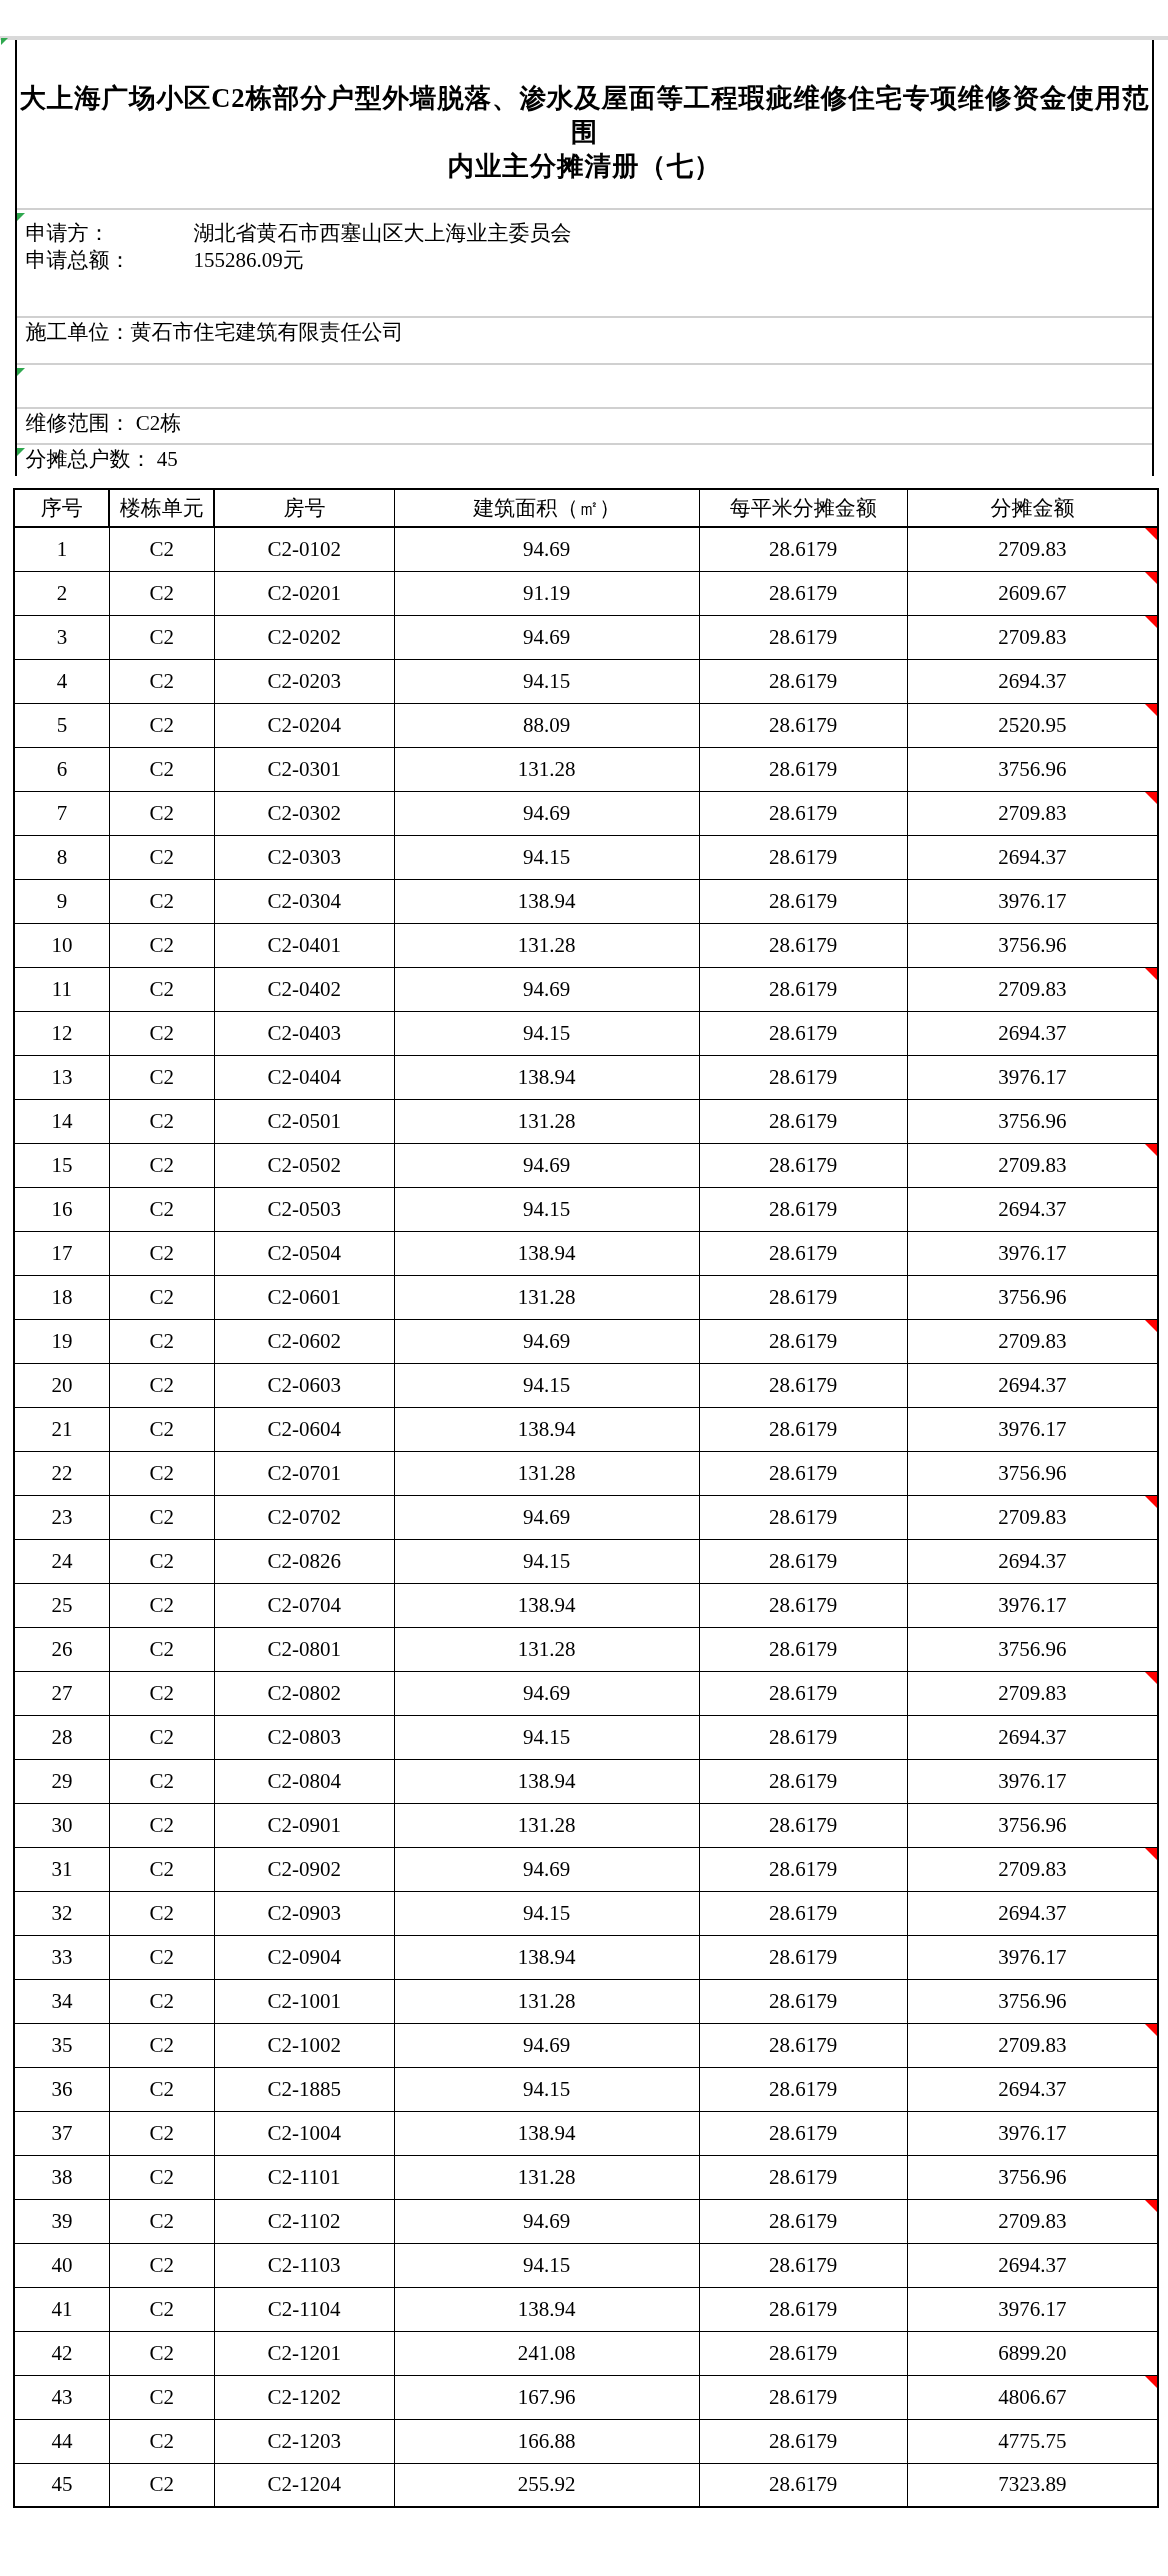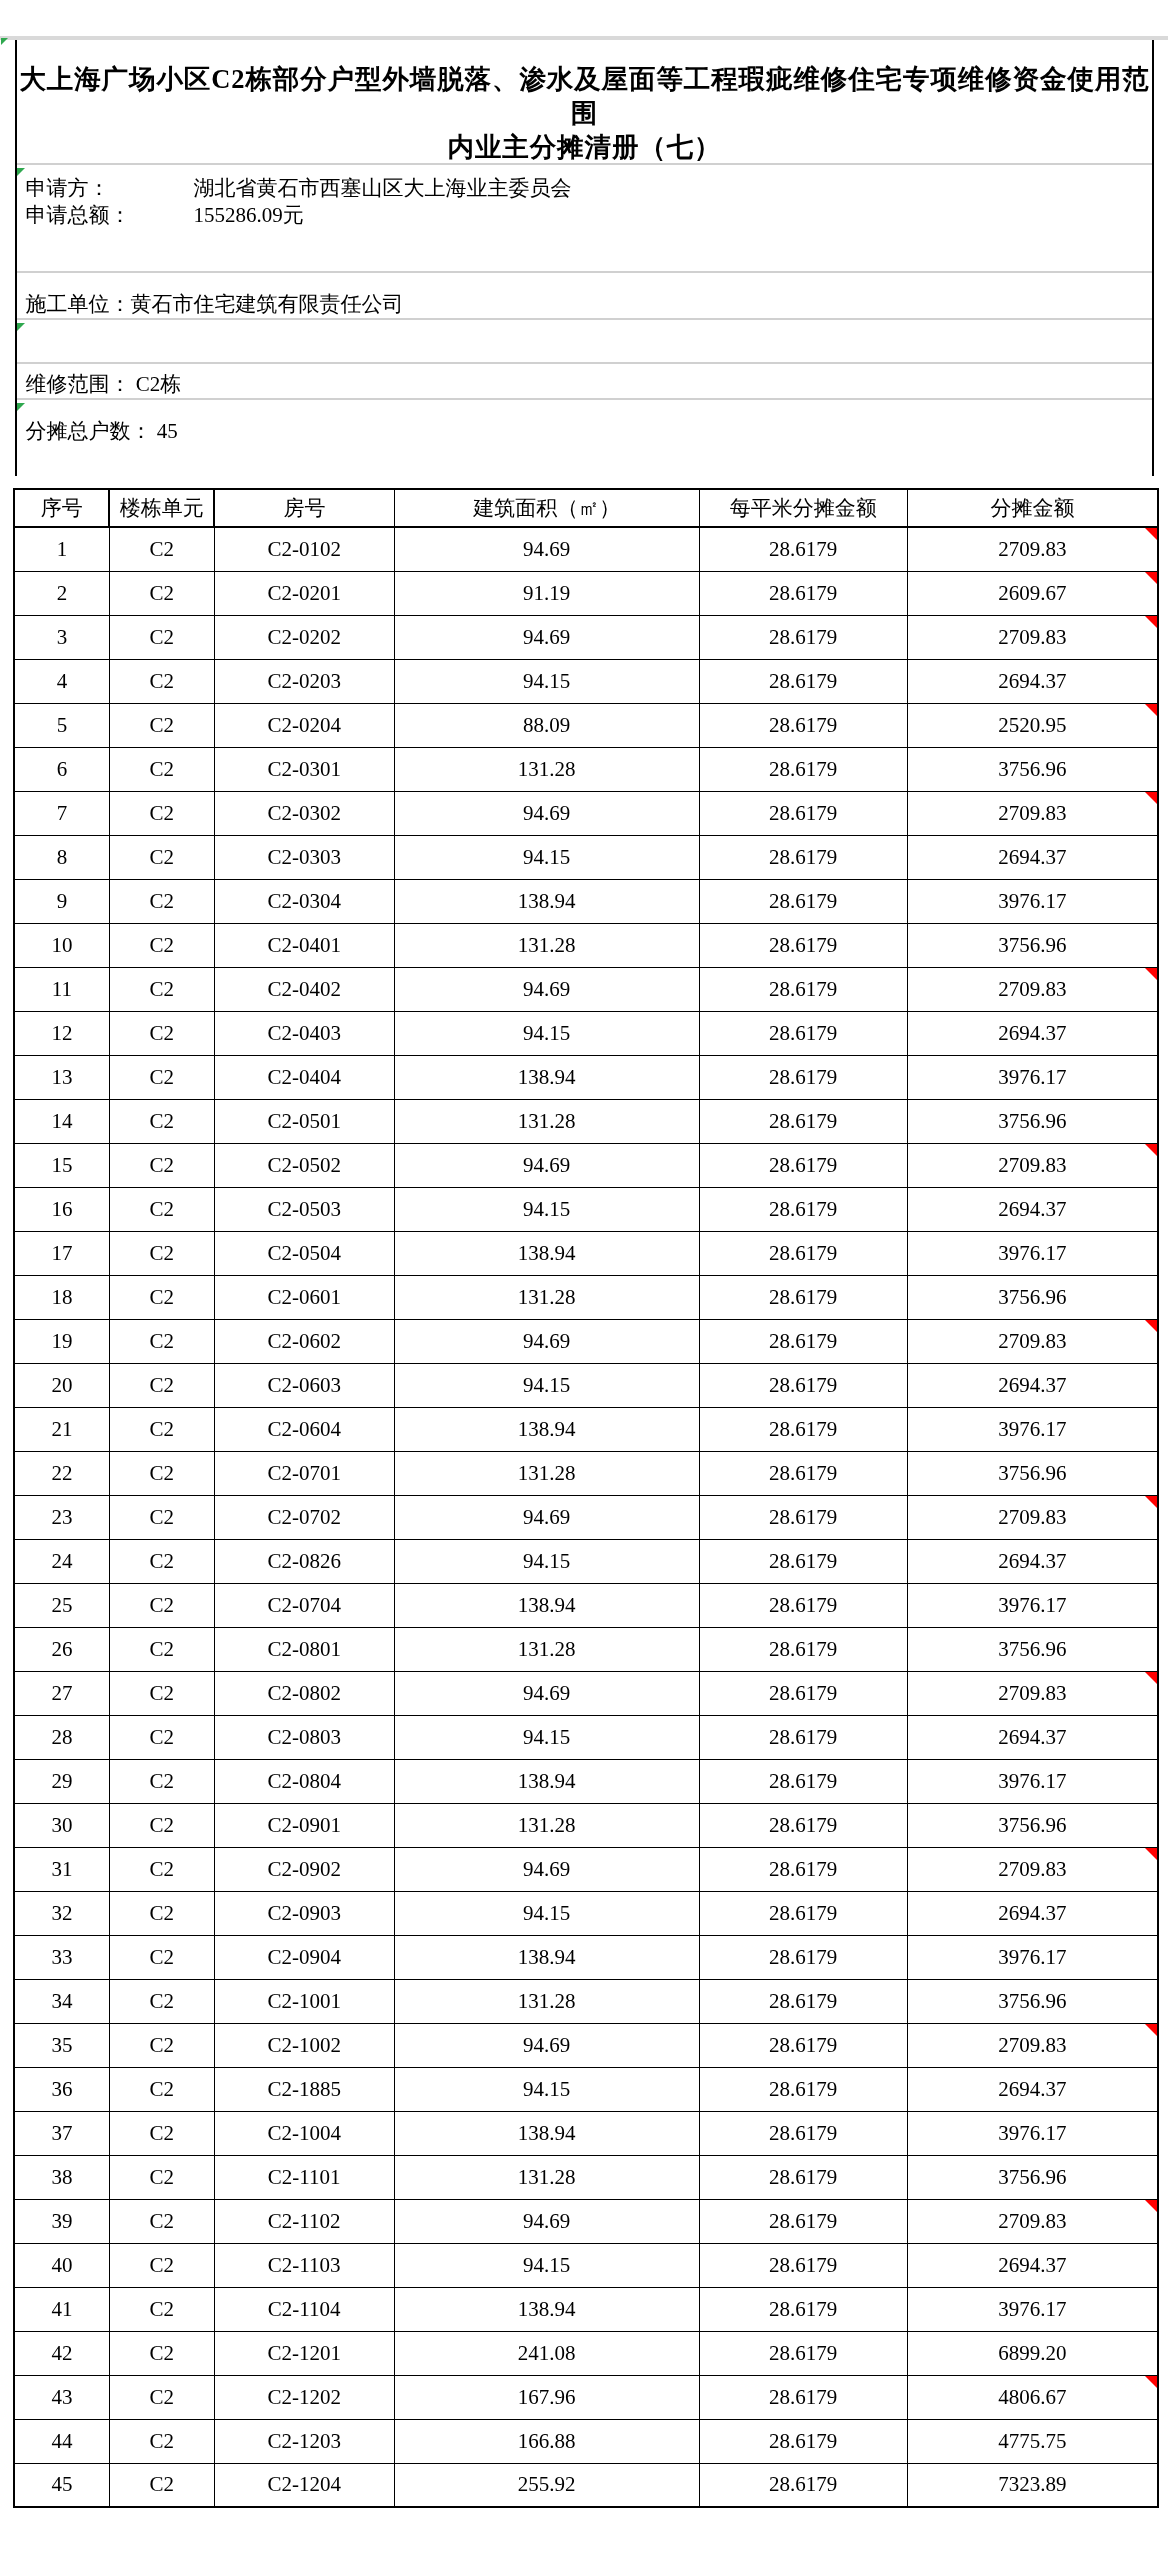--- a/index.html
+++ b/index.html
@@ -14,33 +14,33 @@
   .top-band{
     position:absolute;left:0;top:36px;width:1169px;height:3.8px;
     background:#d9d9d9;
   }
   .doc-frame{
     position:absolute;left:15px;top:40px;width:1139px;height:436px;
     box-sizing:border-box;
     border-left:2.8px solid #000;border-right:2.8px solid #000;
   }
   .title-block{
-    box-sizing:border-box;height:123px;
-    padding-top:22px;
+    box-sizing:border-box;height:168px;
+    padding-top:41px;
     text-align:center;
     font-weight:bold;font-size:26.5px;line-height:34px;
     letter-spacing:0.9px;
   }
   .info-row{
     position:relative;
     box-sizing:border-box;
     border-top:2.8px solid #d0d0d0;
     font-size:21px;
     padding-left:8.5px;
-    display:flex;flex-direction:column;justify-content:flex-end;
+    display:flex;flex-direction:column;justify-content:flex-start;
   }
   .row-a{height:108px;justify-content:flex-start;padding-top:10px;}
   .row-a .line{line-height:27.4px;}
   .row-b{height:47px;}
   .row-c{height:44px;}
   .row-d{height:36px;}
   .row-e{height:47px;}
   .lbl-wide{display:inline-block;width:168px;}
   .green-tri{
     position:absolute;left:0;top:2.8px;width:0;height:0;

